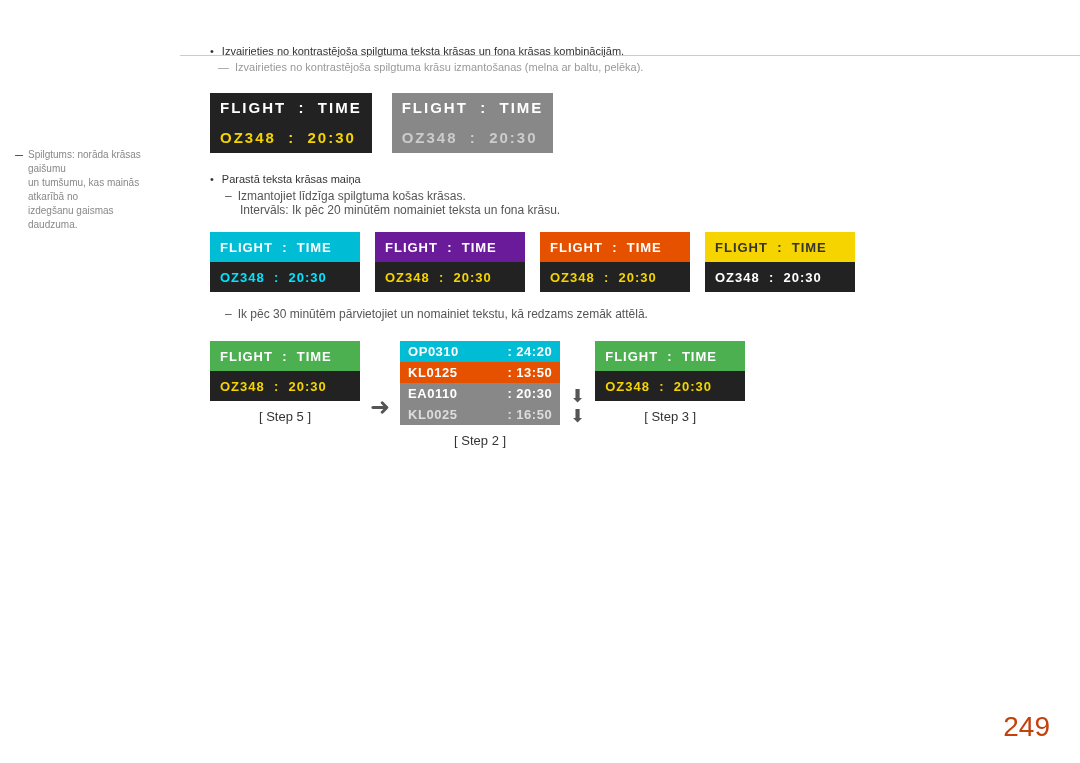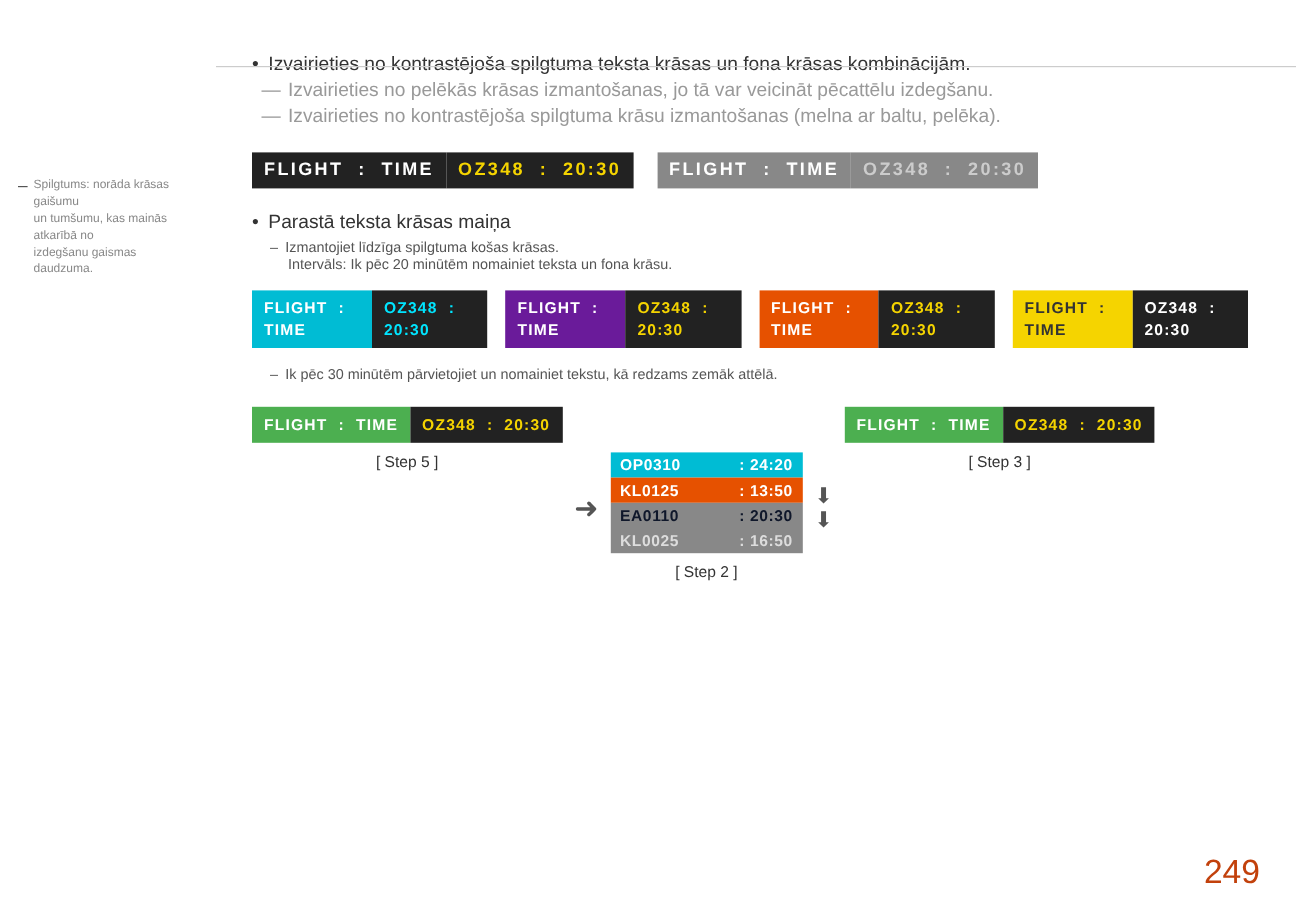--- a/index.html
+++ b/index.html
@@ -58,21 +58,21 @@
       right: 0;
       height: 1px;
       background: #ccc;
     }
 
     .bullet-list {
       margin-bottom: 10px;
     }
 
     .bullet-item {
-      font-size: 16px;
+      font-size: 11px;
       color: #333;
       margin-bottom: 4px;
       display: flex;
       align-items: flex-start;
     }
 
     .bullet-item.dash {
       color: #999;
       padding-left: 8px;
     }
@@ -91,21 +91,21 @@
 
     .flight-displays-row {
       display: flex;
       gap: 20px;
       margin: 20px 0;
       align-items: flex-start;
     }
 
     .flight-display {
       display: inline-flex;
-      flex-direction: row;
+      flex-direction: column;
       min-width: 150px;
     }
 
     .flight-display-header {
       padding: 6px 10px;
       font-size: 16px;
       font-weight: bold;
       letter-spacing: 1px;
     }
 
@@ -233,21 +233,21 @@
     }
 
     .step2-row {
       display: flex;
       padding: 3px 8px;
       font-size: 13px;
       font-weight: bold;
       letter-spacing: 0.5px;
     }
 
-    .step2-row.row1 { background: #00bcd4; color: #fff; margin-top: 38px; }
+    .step2-row.row1 { background: #00bcd4; color: #fff; }
     .step2-row.row2 { background: #e65100; color: #fff; }
 
     .step2-code { flex: 1; }
     .step2-time { }
 
     
     .display-green .flight-display-header {
       background: #4caf50;
       color: #fff;
     }
@@ -315,23 +315,20 @@
   </div>
 
   <div class="main-content">
     <div class="top-divider"></div>
 
     <div class="bullet-list" style="margin-top: 15px;">
       <div class="bullet-item dot">
         <span>Izvairieties no kontrastējoša spilgtuma teksta krāsas un fona krāsas kombinācijām.</span>
       </div>
       <div class="bullet-item dash">
-        <span>Izvairieties no pelēkās krāsas izmantošanas, jo tā var veicināt pēcattēlu izdegšanu.</span>
-      </div>
-      <div class="bullet-item dash">
         <span>Izvairieties no kontrastējoša spilgtuma krāsu izmantošanas (melna ar baltu, pelēka).</span>
       </div>
     </div>
 
     <div class="flight-displays-row">
 
       <div class="flight-display display-dark">
         <div class="flight-display-header">
           <span class="flight-text">FLIGHT &nbsp;:&nbsp; TIME</span>
         </div>
@@ -426,21 +423,21 @@
           <div class="step2-row row1">
             <span class="step2-code">OP0310</span>
             <span>&nbsp;:&nbsp;</span>
             <span class="step2-time">24:20</span>
           </div>
           <div class="step2-row row2">
             <span class="step2-code">KL0125</span>
             <span>&nbsp;:&nbsp;</span>
             <span class="step2-time">13:50</span>
           </div>
-          <div class="step2-row" style="background:#888; color:#0f172a;">
+          <div class="step2-row" style="background:#888; color:#ffffff;">
             <span class="step2-code">EA0110</span>
             <span>&nbsp;:&nbsp;</span>
             <span class="step2-time">20:30</span>
           </div>
           <div class="step2-row" style="background:#888; color:#ddd;">
             <span class="step2-code">KL0025</span>
             <span>&nbsp;:&nbsp;</span>
             <span class="step2-time">16:50</span>
           </div>
         </div>

